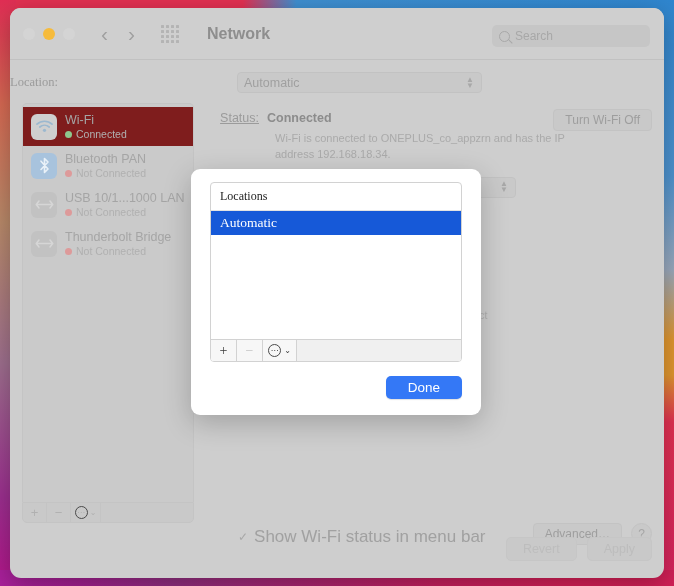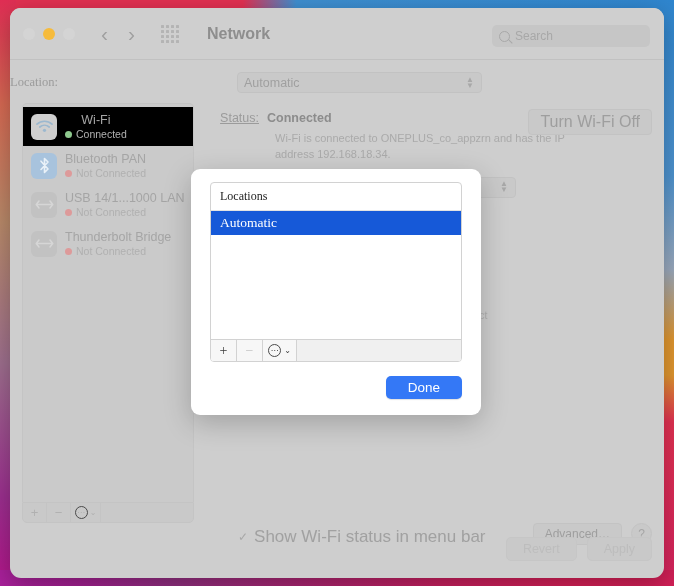--- a/index.html
+++ b/index.html
@@ -100,21 +100,21 @@
   .stepper { position: absolute; right: 7px; display:flex; flex-direction:column; gap:2px;
     color:#a8a8a8; font-size:8px; line-height:6px; }
 
   
   #content { display: flex; height: 420px; padding: 0 12px; gap: 10px; }
 
   #sidebar { width: 172px; display: flex; flex-direction: column; }
   #service-list { flex: 1; background: #cacaca; border-radius: 5px 5px 0 0;
     border: 1px solid #c4c4c4; border-bottom: none; padding-top: 3px; }
   .service { display: flex; align-items: center; gap: 8px; padding: 6px 8px; }
-  .service.selected { background: #000000; text-align: center; }
+  .service.selected { background: #7f1d1d; }
   .svc-icon { width: 26px; height: 26px; border-radius: 6px; flex: 0 0 26px;
     display:flex; align-items:center; justify-content:center; }
   .svc-icon.wifi { background: #cfcfcf; }
   .svc-icon.bt   { background: #a8c3dd; }
   .svc-icon.eth  { background: #c2c2c2; }
   .svc-text { display:flex; flex-direction:column; gap:1px; overflow:hidden; }
   .svc-name { font-size: 12.5px; color: #a5a5a5; white-space: nowrap; }
   .svc-status { font-size: 10.5px; color: #b0b0b0; display:flex; align-items:center; gap:4px; }
   .dot { width: 7px; height: 7px; border-radius: 50%; flex:0 0 7px; }
   .dot.green { background: #8ec88e; }
@@ -132,21 +132,21 @@
   .chev { font-size: 8px; }
 
   #detail { flex: 1; position: relative; padding-top: 8px; }
   .d-row { display: flex; align-items: flex-start; margin-bottom: 6px; }
   .d-label { width: 63px; text-align: right; padding-right: 8px;
     font-size: 12.5px; color: #9b9b9b; flex: 0 0 63px; text-decoration: underline; }
   .d-value { font-size: 12.5px; font-weight: bold; color: #8c8c8c; }
   #turn-wifi-off {
     position: absolute; right: 0; top: 6px;
     background: #c9c9c9; border: 1px solid #c3c3c3; border-radius: 4px;
-    padding: 3px 11px; font-size: 16px; color: #9e9e9e;
+    padding: 3px 11px; font-size: 12px; color: #9e9e9e;
   }
   .d-sub { font-size: 11px; color: #aaaaaa; line-height: 1.45; margin-left: 71px;
     width: 300px; }
   #network-select {
     margin: 14px 0 0 71px; width: 241px; height: 21px; background: #c9c9c9;
     border: 1px solid #c2c2c2; border-radius: 4px; display:flex; align-items:center;
     padding: 0 6px; font-size: 12.5px; color: #a4a4a4; position: relative;
   }
   .chk-row { display:flex; align-items:flex-start; gap:6px; margin: 12px 0 0 71px; }
   .chk { width: 12px; height: 12px; border: 1px solid #c4c4c4; border-radius: 3px;
@@ -306,21 +306,21 @@
           </div>
         </div>
 
         <div class="service">
           <div class="svc-icon eth">
             <svg width="19" height="11" viewBox="0 0 19 11">
               <path d="M4 2 L1.2 5.5 L4 9 M15 2 L17.8 5.5 L15 9 M1.6 5.5 H17.4" stroke="#d6d6d6" stroke-width="1.5" fill="none" stroke-linecap="round" stroke-linejoin="round"></path>
             </svg>
           </div>
           <div class="svc-text">
-            <div class="svc-name">USB 14/1...1000 LAN</div>
+            <div class="svc-name">USB 10/1...1000 LAN</div>
             <div class="svc-status">
               <span class="dot red"></span>
               <span>Not Connected</span>
             </div>
           </div>
         </div>
 
         <div class="service">
           <div class="svc-icon eth">
             <svg width="19" height="11" viewBox="0 0 19 11">

